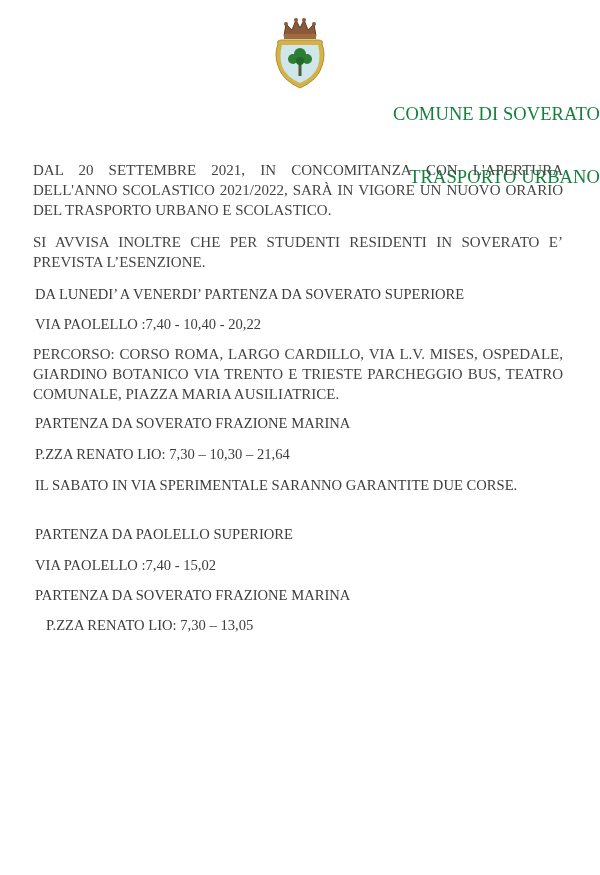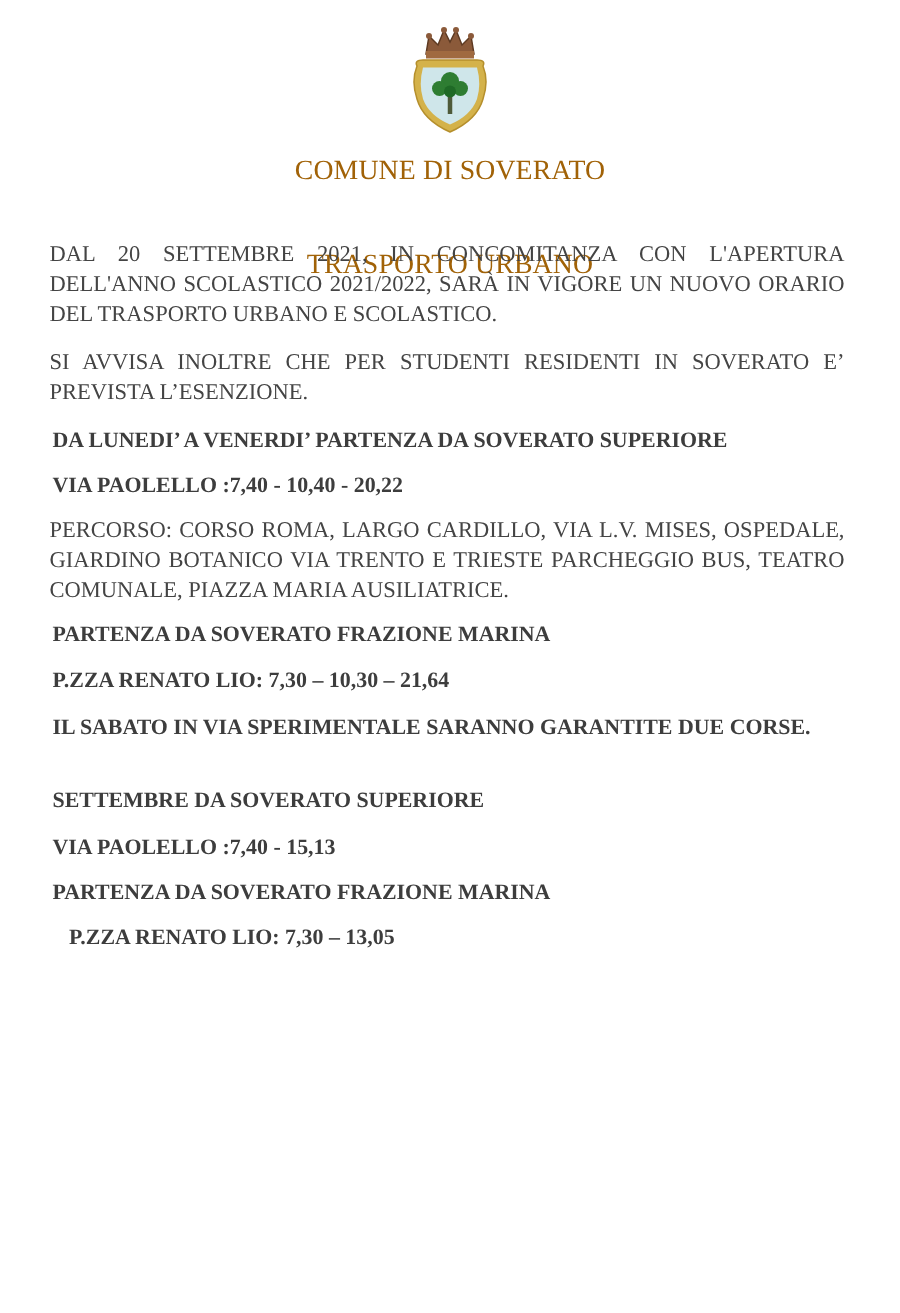--- a/index.html
+++ b/index.html
@@ -1,25 +1,25 @@
 <!DOCTYPE html>
 <html><head>
 <meta charset="utf-8">
 <style>
   html, body { margin: 0; padding: 0; background: #ffffff; }
   body { width: 600px; height: 875px; position: relative; overflow: hidden;
          font-family: "Liberation Serif", "DejaVu Serif", serif; color: #3a3a3a; }
   .crest { position: absolute; left: 262px; top: 14px; width: 76px; height: 80px; }
-  .title { position: absolute; left: 0; width: 600px; text-align: center;
-           font-size: 18.5px; color: #a16207; letter-spacing: 0.1px; }
+  .title { position: absolute; left: 0; width: 600px; text-align: right;
+           font-size: 18.5px; color: #15803d; letter-spacing: 0.1px; }
   .t1 { top: 104px; }
   .t2 { top: 127px; margin-top: 40px; }
   .p { position: absolute; left: 33px; width: 530px; font-size: 15px; line-height: 20px;
        text-align: justify; color: #444; }
-  .b { position: absolute; left: 35px; width: 530px; font-size: 14.6px; font-weight: bold;
+  .b { position: absolute; left: 35px; width: 530px; font-size: 14.6px; font-weight: normal;
        color: #3d3d3d; line-height: 20px; }
   .j { text-align: justify; }
 </style>
 </head>
 <body>
 
 <div class="crest">
   <svg width="76" height="80" viewBox="0 0 76 80">
 
     <path d="M22 22 L24 10 L30 16 L34 6 L38 14 L42 6 L46 16 L52 10 L54 22 Z" fill="#8b5a3a" stroke="#5e3a22" stroke-width="1"></path>
@@ -47,16 +47,16 @@
 <div class="p" style="top:232px;">SI AVVISA INOLTRE CHE PER STUDENTI RESIDENTI IN SOVERATO E’ PREVISTA L’ESENZIONE.</div>
 
 <div class="b" style="top:284px;">DA LUNEDI’ A VENERDI’ PARTENZA DA SOVERATO SUPERIORE</div>
 <div class="b" style="top:314px;">VIA PAOLELLO :7,40 -  10,40 -  20,22</div>
 <div class="p" style="top:344px;">PERCORSO: CORSO ROMA, LARGO CARDILLO, VIA L.V. MISES, OSPEDALE, GIARDINO BOTANICO VIA TRENTO E TRIESTE PARCHEGGIO BUS, TEATRO COMUNALE, PIAZZA MARIA AUSILIATRICE.</div>
 
 <div class="b" style="top:413px;">PARTENZA DA SOVERATO FRAZIONE MARINA</div>
 <div class="b" style="top:444px;">P.ZZA RENATO LIO: 7,30 – 10,30 – 21,64</div>
 
 <div class="b j" style="top:475px;">IL SABATO IN VIA SPERIMENTALE SARANNO GARANTITE DUE CORSE.</div>
-<div class="b" style="top:524px;">SETTEMBRE DA SOVERATO SUPERIORE</div>
-<div class="b" style="top:555px;">VIA PAOLELLO :7,40 -  15,13</div>
+<div class="b" style="top:524px;">PARTENZA DA PAOLELLO SUPERIORE</div>
+<div class="b" style="top:555px;">VIA PAOLELLO :7,40 -  15,02</div>
 <div class="b" style="top:585px;">PARTENZA DA SOVERATO FRAZIONE MARINA</div>
 <div class="b" style="top:615px;margin-left:11px;">P.ZZA RENATO LIO: 7,30 – 13,05</div>
 
 </body></html>

